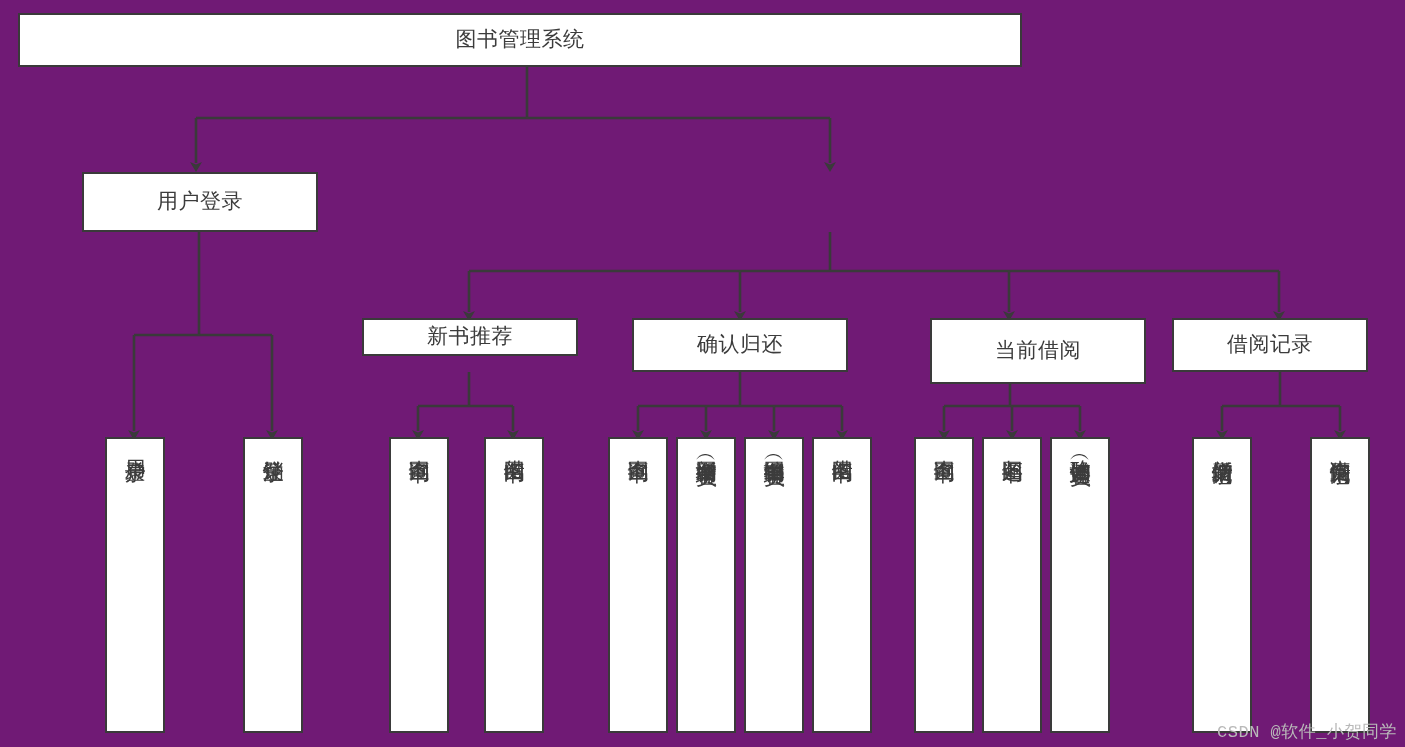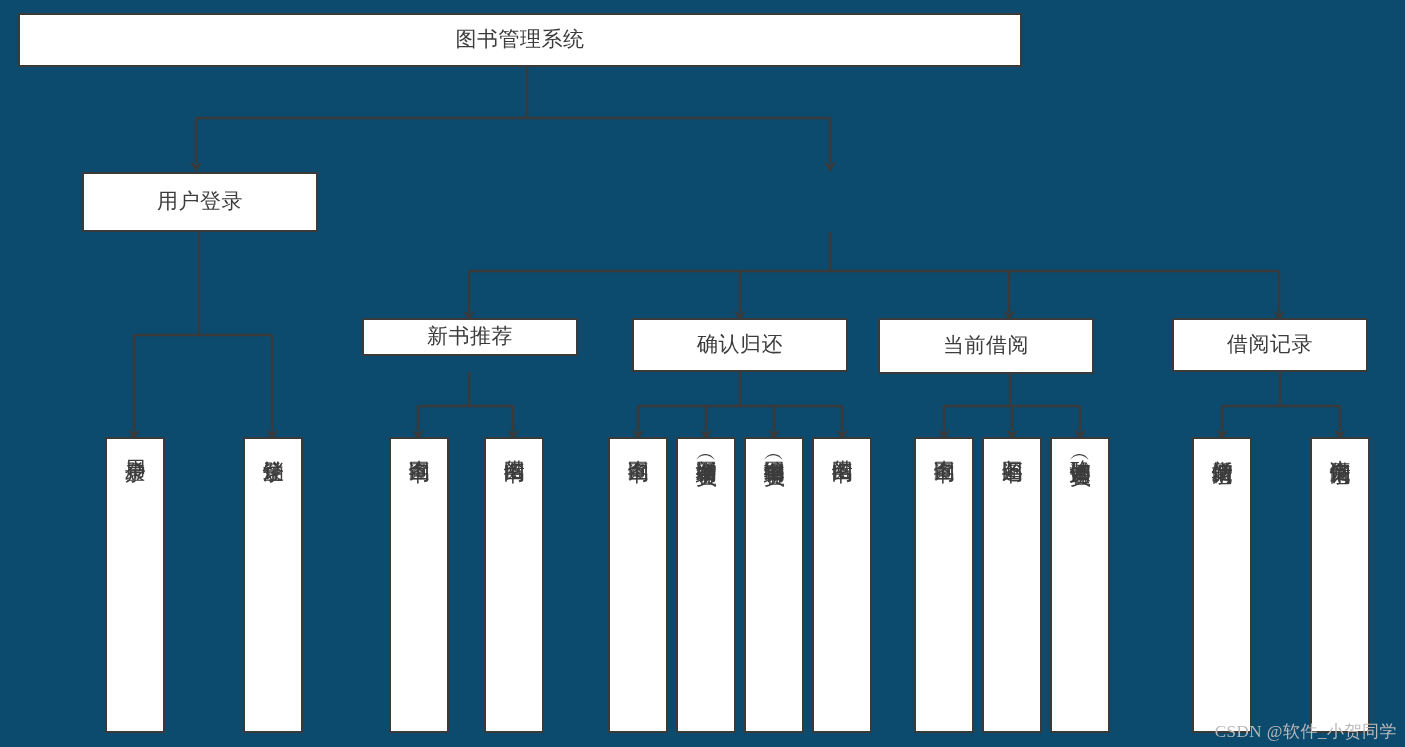--- a/index.html
+++ b/index.html
@@ -8,21 +8,21 @@
     padding: 0;
     background: #ffffff;
   }
   body {
     font-family: "DejaVu Sans", "Liberation Sans", sans-serif;
   }
   #diagram-root {
     position: relative;
     width: 1405px;
     height: 747px;
-    background: #0c4a6e;
+    background: #701a75;
     overflow: hidden;
   }
   svg.wires {
     position: absolute;
     left: 0;
     top: 0;
     width: 1405px;
     height: 747px;
   }
   .node {
@@ -59,21 +59,21 @@
   }
   .watermark {
     position: absolute;
     right: 8px;
     bottom: 4px;
     font-size: 17px;
     color: #b9b9b9;
     letter-spacing: 0.5px;
     z-index: 6;
     white-space: nowrap;
-    font-family: Liberation Serif, serif;
+    font-family: Liberation Mono, monospace;
   }
 </style>
 </head>
 <body>
 
 <div id="diagram-root">
 
   <svg class="wires" viewBox="0 0 1405 747" xmlns="http://www.w3.org/2000/svg">
     <defs>
       <marker id="arrow" markerWidth="10" markerHeight="12" refX="1" refY="6" orient="auto" markerUnits="userSpaceOnUse">
@@ -143,21 +143,21 @@
   <div class="node" style="left:82px; top:172px; width:236px; height:60px;">
     <span class="node-label">用户登录</span>
   </div>
 
   <div class="node" style="left:362px; top:318px; width:216px; height:38px;">
     <span class="node-label">新书推荐</span>
   </div>
   <div class="node" style="left:632px; top:318px; width:216px; height:54px;">
     <span class="node-label">确认归还</span>
   </div>
-  <div class="node" style="left:878px; top:318px; width:216px; height:56px;">
+  <div class="node" style="left:930px; top:318px; width:216px; height:66px;">
     <span class="node-label">当前借阅</span>
   </div>
   <div class="node" style="left:1172px; top:318px; width:196px; height:54px;">
     <span class="node-label">借阅记录</span>
   </div>
 
   <div class="node vertical" style="left:105px; top:437px; width:60px; height:296px;">
     <span class="node-label">用户登录</span>
   </div>
   <div class="node vertical" style="left:243px; top:437px; width:60px; height:296px;">

